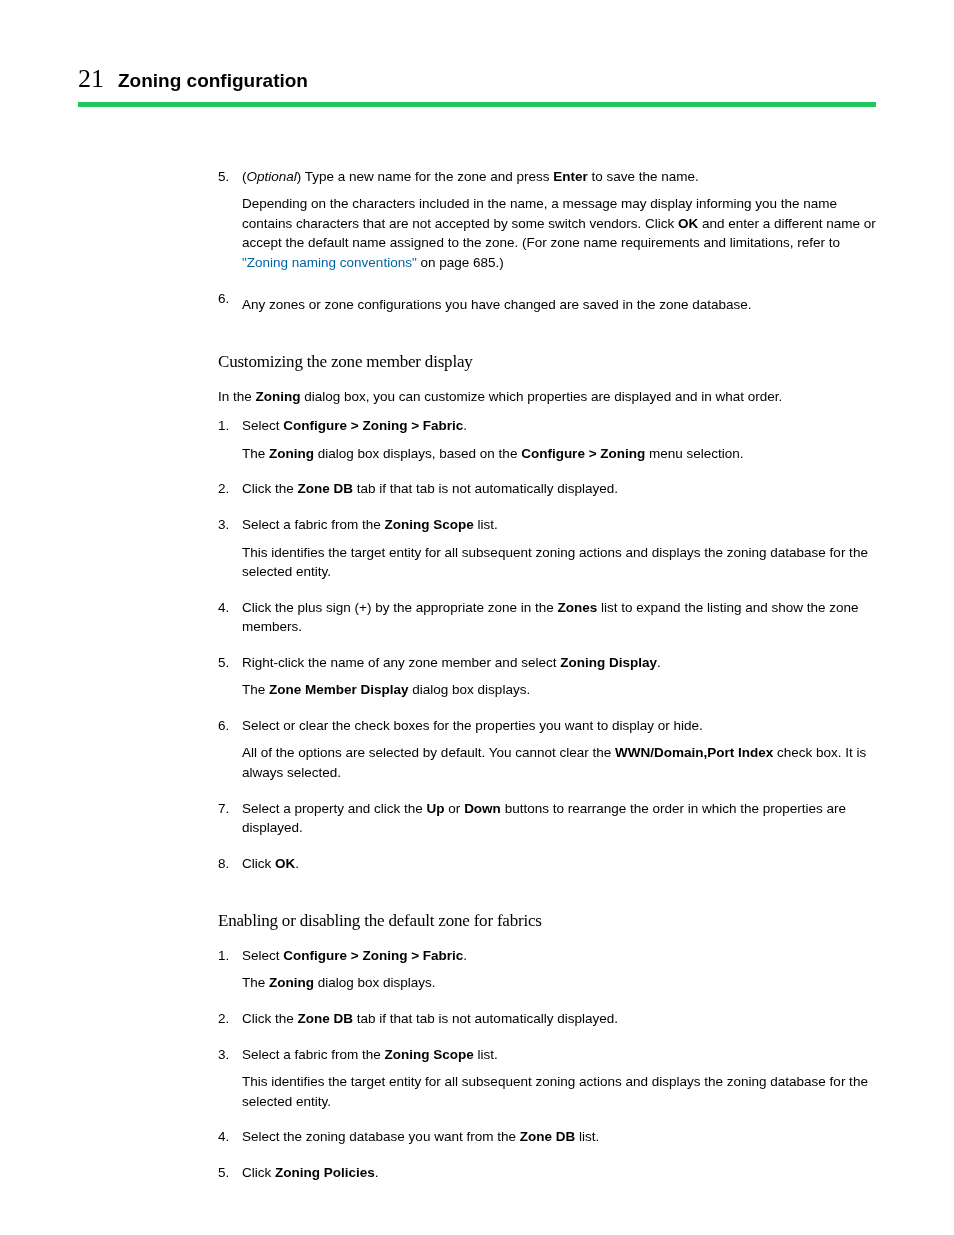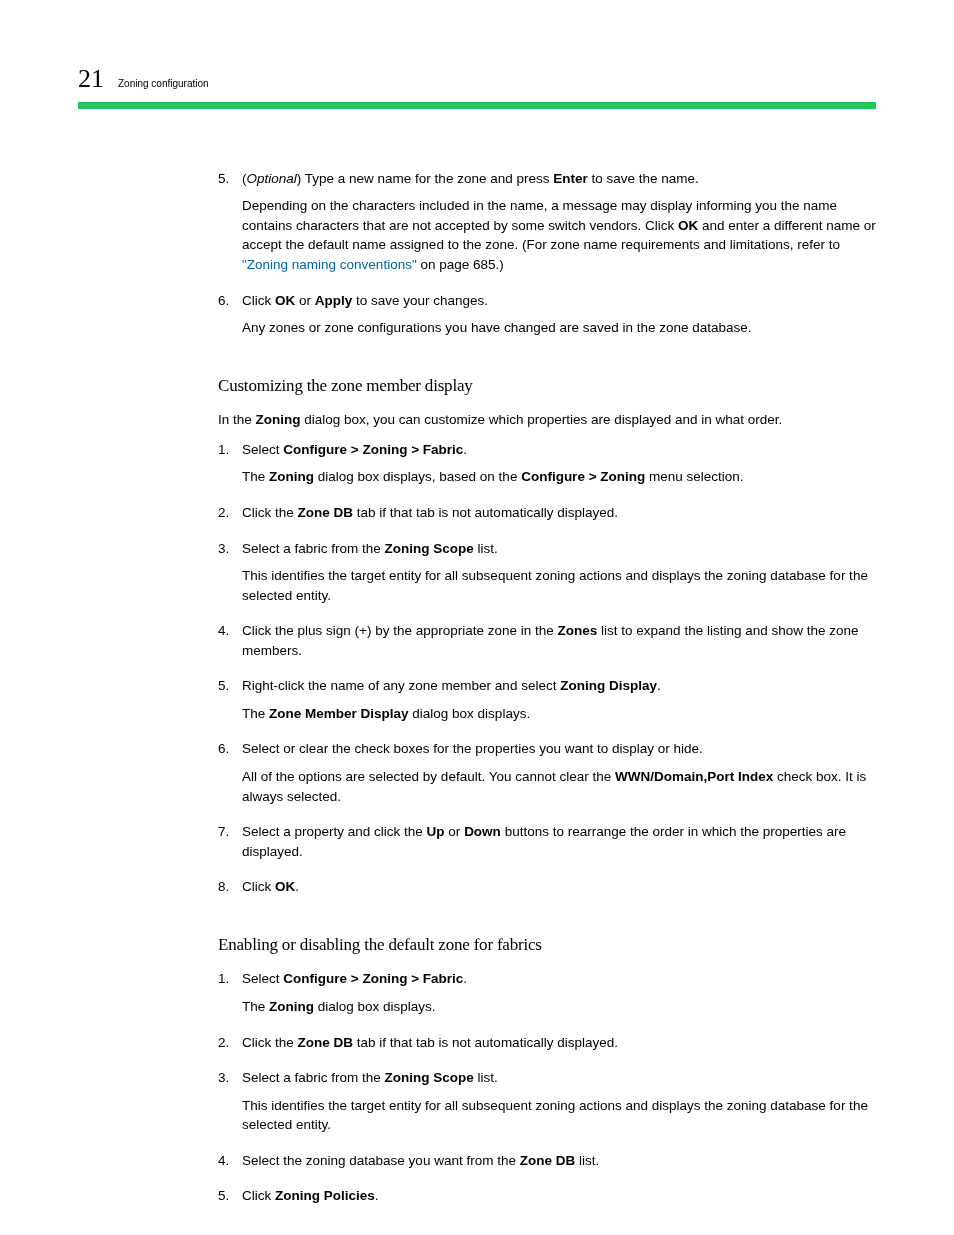--- a/index.html
+++ b/index.html
@@ -13,31 +13,32 @@
   }
   .page {
     padding: 60px 78px 60px 78px;
     box-sizing: border-box;
     width: 954px;
   }
   .header {
     display: flex;
     align-items: baseline;
     gap: 14px;
-    border-bottom: 7px solid #22c55e;
+    border-bottom: 5px solid #22c55e;
     padding-bottom: 4px;
     margin-bottom: 60px;
   }
   .header .chapnum {
     font-family: Georgia, 'Times New Roman', serif;
     font-size: 26px;
     font-weight: normal;
   }
   .header .chaptitle {
-    font-size: 10px;
+    font-size: 19px;
+    font-weight: bold;
   }
   .content {
     margin-left: 140px;
   }
   ol.numlist {
     list-style: none;
     padding: 0;
     margin: 0;
   }
   ol.numlist > li {
@@ -89,23 +90,20 @@
             <span>(</span><span class="i">Optional</span><span>) Type a new name for the zone and press </span><span class="b">Enter</span><span> to save the name.</span>
           </p>
           <p class="sub">
             <span>Depending on the characters included in the name, a message may display informing you the name contains characters that are not accepted by some switch vendors. Click </span><span class="b">OK</span><span> and enter a different name or accept the default name assigned to the zone. (For zone name requirements and limitations, refer to </span><a href="#" class="xref">"Zoning naming conventions"</a><span> on page 685.)</span>
           </p>
         </div>
       </li>
       <li>
         <span class="num">6.</span>
         <div class="body">
-          <p>
-            <span>Click </span><span class="b">OK</span><span> or </span><span class="b">Apply</span><span> to save your changes.</span>
-          </p>
           <p class="sub">Any zones or zone configurations you have changed are saved in the zone database.</p>
         </div>
       </li>
     </ol>
 
     <h2 class="sect">Customizing the zone member display</h2>
     <p class="intro">
       <span>In the </span><span class="b">Zoning</span><span> dialog box, you can customize which properties are displayed and in what order.</span>
     </p>
 

